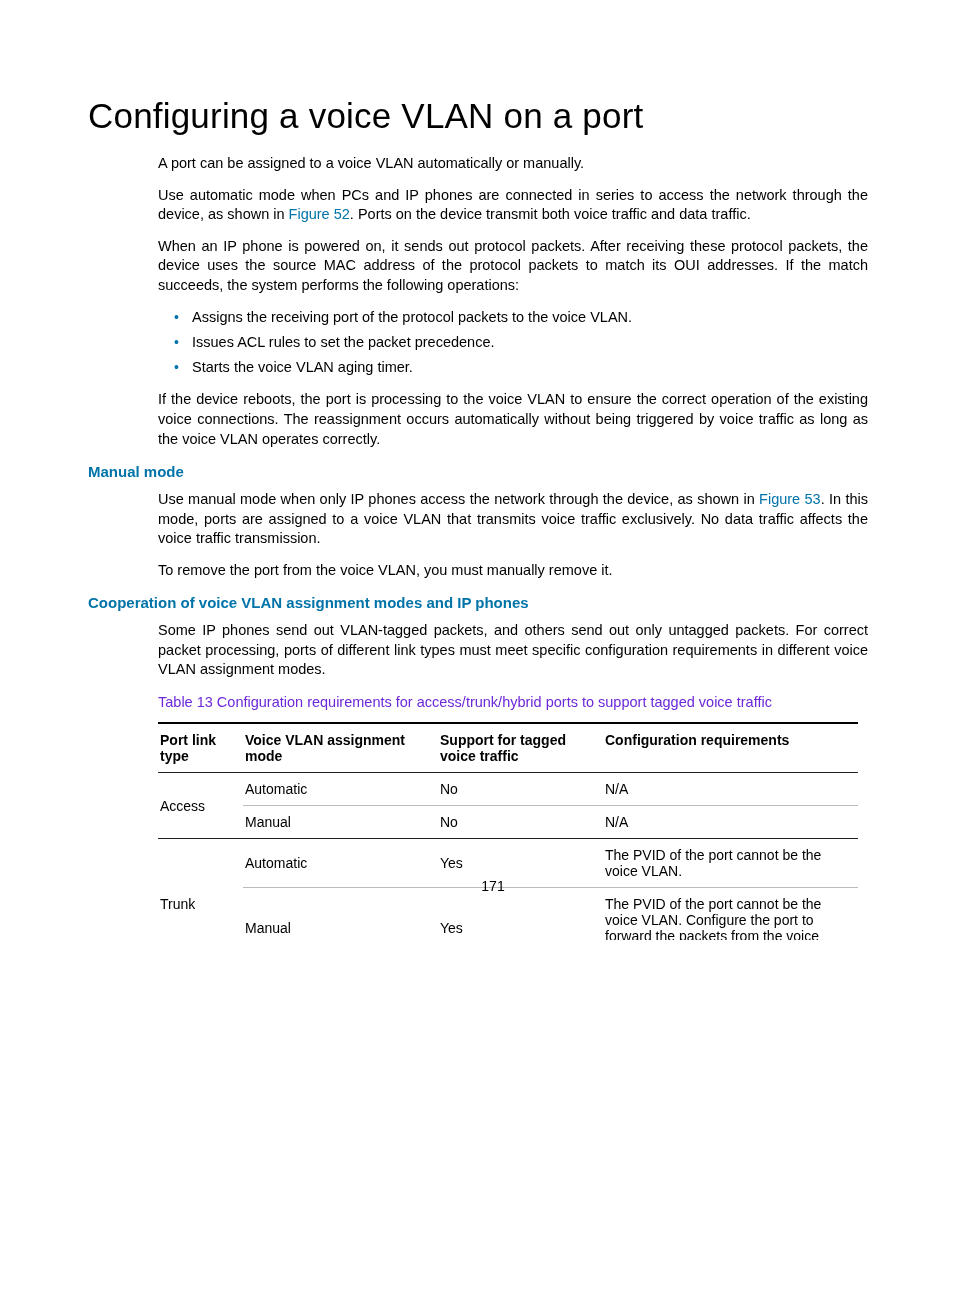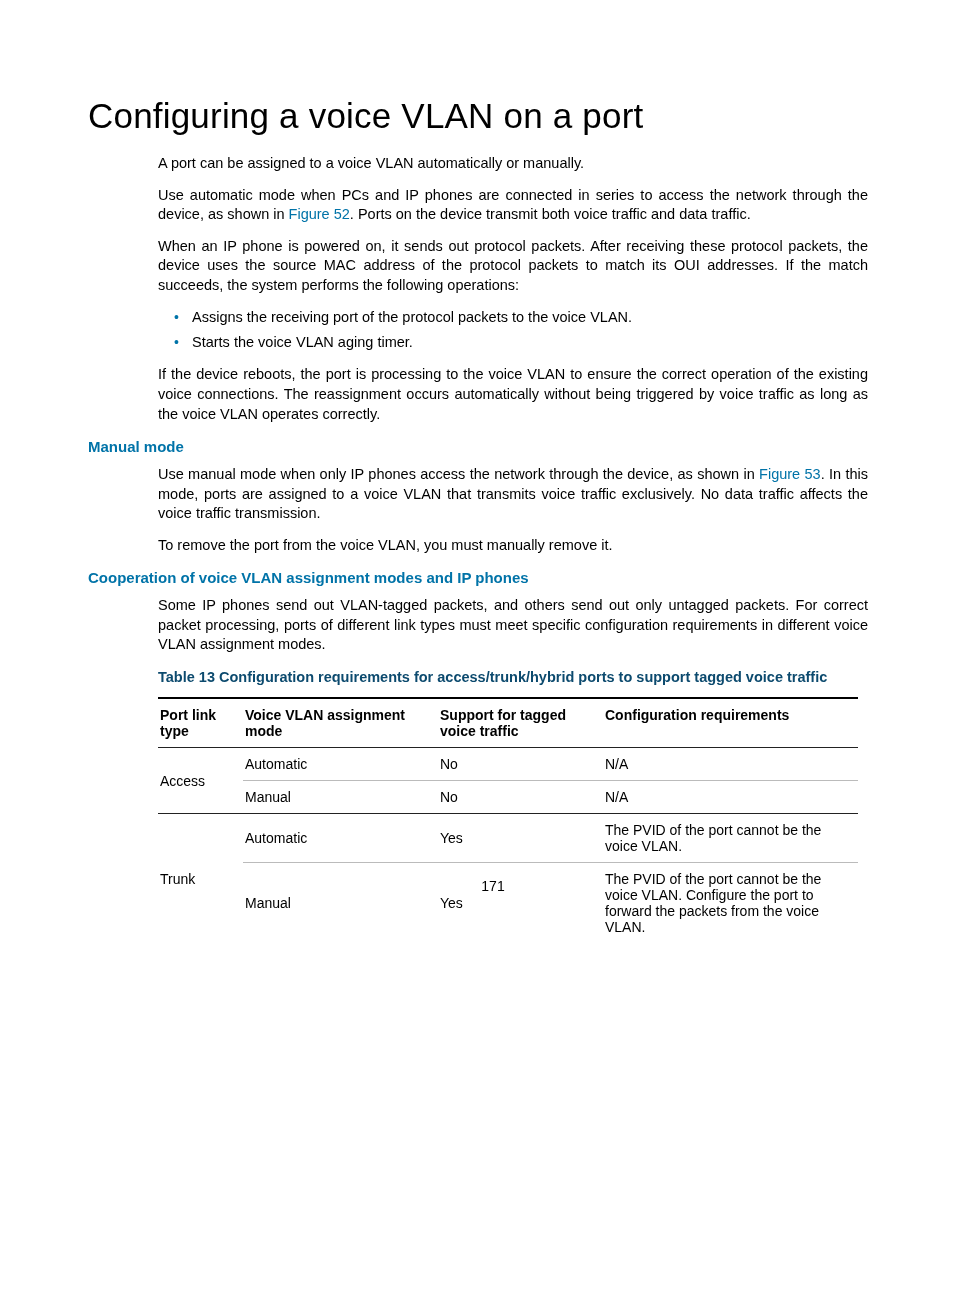--- a/index.html
+++ b/index.html
@@ -67,23 +67,23 @@
     position: absolute;
     left: -18px;
     top: 0;
     font-size: 14px;
   }
   a.fig-link {
     color: #0073a8;
     text-decoration: none;
   }
   .table-caption {
-    font-weight: 700;
+    font-weight: 400;
     font-size: 14.5px;
-    color: #0c4a6e;
+    color: #6d28d9;
     margin: 14px 0 12px 0;
   }
   table {
     border-collapse: collapse;
     width: 700px;
     font-size: 14px;
     margin-left: 0;
   }
   th {
     text-align: left;
@@ -132,20 +132,21 @@
   </div>
 
 
   <div class="body-block">
     <p class="justify">
       <span>Use automatic mode when PCs and IP phones are connected in series to access the network through the device, as shown in </span><a class="fig-link" href="#">Figure 52</a><span>. Ports on the device transmit both voice traffic and data traffic.</span>
     </p>
     <p class="justify">When an IP phone is powered on, it sends out protocol packets. After receiving these protocol packets, the device uses the source MAC address of the protocol packets to match its OUI addresses. If the match succeeds, the system performs the following operations:</p>
     <ul>
       <li>Assigns the receiving port of the protocol packets to the voice VLAN.</li>
+      <li>Issues ACL rules to set the packet precedence.</li>
       <li>Starts the voice VLAN aging timer.</li>
     </ul>
     <p class="justify">If the device reboots, the port is processing to the voice VLAN to ensure the correct operation of the existing voice connections. The reassignment occurs automatically without being triggered by voice traffic as long as the voice VLAN operates correctly.</p>
   </div>
 
   <h3>Manual mode</h3>
 
   <div class="body-block">
     <p class="justify">
       <span>Use manual mode when only IP phones access the network through the device, as shown in </span><a class="fig-link" href="#">Figure 53</a><span>. In this mode, ports are assigned to a voice VLAN that transmits voice traffic exclusively. No data traffic affects the voice traffic transmission.</span>

